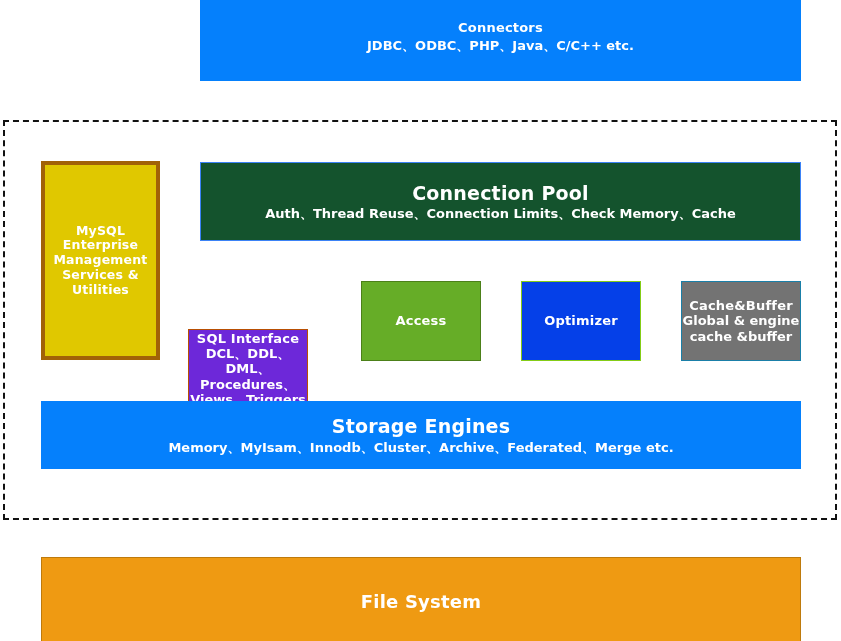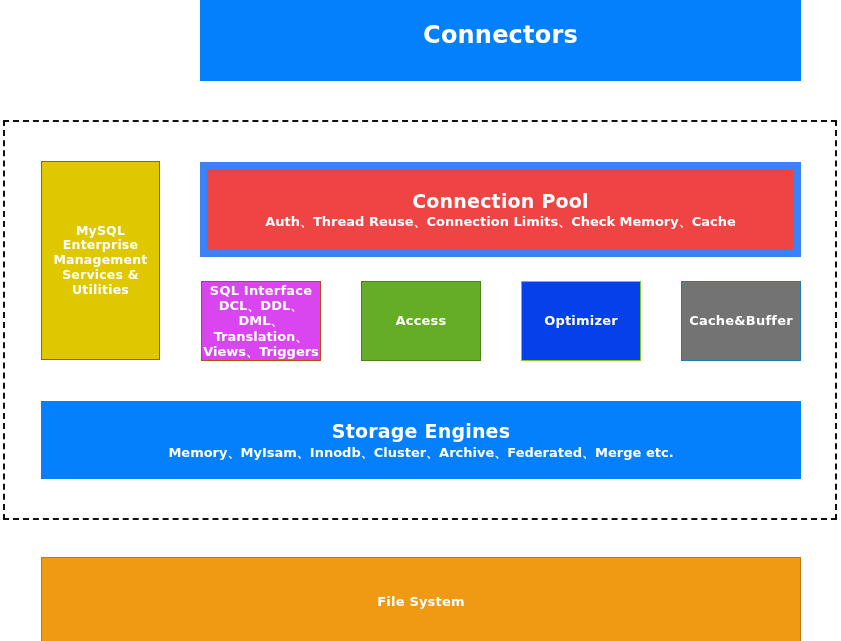--- a/index.html
+++ b/index.html
@@ -36,124 +36,126 @@
   }
 
   
   #connectors {
     left: 200px;
     top: -8px;
     width: 601px;
     height: 89px;
     background: #0580FC;
   }
-  #connectors .title { font-size: 24px; margin-bottom: 2px; }
+  #connectors .title { font-size: 13px; margin-bottom: 2px; }
   #connectors .sub   { font-size: 13px; }
 
   
   #server-container {
     position: absolute;
     left: 3px;
     top: 120px;
     width: 834px;
     height: 400px;
     border: 2px dashed #111111;
     box-sizing: border-box;
   }
 
   
   #enterprise {
     left: 41px;
     top: 161px;
     width: 119px;
     height: 199px;
     background: #E0C800;
-    border: 1px solid #a16207;
+    border: 4px solid #a16207;
   }
   #enterprise .title { font-size: 12.5px; }
 
   
   #connection-pool {
     left: 200px;
     top: 162px;
     width: 601px;
-    height: 95px;
-    background: #ef4444;
-    border: 7px solid #3b82f6;
+    height: 79px;
+    background: #14532d;
+    border: 1px solid #3b82f6;
   }
   #connection-pool .title { font-size: 19px; margin-bottom: 2px; }
   #connection-pool .sub   { font-size: 13px; }
 
   
   .mid {
     top: 281px;
     width: 120px;
     height: 80px;
     font-size: 13px;
   }
-  #sql-interface   { left: 201px; background: #d946ef; border: 1px solid #B84F03; }
+  #sql-interface   { left: 188px; background: #6d28d9; border: 1px solid #B84F03; margin-top: 48px; }
   #parser          { left: 361px; background: #66AD27; border: 1px solid #4C8019; }
   #optimizer       { left: 521px; background: #0540E8; border: 1px solid #84cc16; }
   #cache-buffer    { left: 681px; background: #737373; border: 1px solid #1A7FA8; }
 
   
   #storage-engines {
     left: 41px;
     top: 401px;
     width: 760px;
-    height: 78px;
+    height: 68px;
     background: #0580FC;
   }
   #storage-engines .title { font-size: 19px; margin-bottom: 2px; }
   #storage-engines .sub   { font-size: 13px; }
 
   
   #file-system {
     left: 41px;
     top: 557px;
     width: 760px;
     height: 89px;
     background: #EF9A12;
     border: 1px solid #BE7A0C;
   }
-  #file-system .title { font-size: 13px; text-align: center; }
+  #file-system .title { font-size: 18px; text-align: center; }
 </style>
 </head>
 <body>
 
 <div class="box" id="connectors">
   <div class="title">Connectors</div>
+  <div class="sub">JDBC、ODBC、PHP、Java、C/C++ etc.</div>
 </div>
 
 <div id="server-container"></div>
 
 <div class="box" id="enterprise">
   <div class="title">MySQL Enterprise Management Services &amp; Utilities</div>
 </div>
 
 <div class="box" id="connection-pool">
   <div class="title">Connection Pool</div>
   <div class="sub">Auth、Thread Reuse、Connection Limits、Check Memory、Cache</div>
 </div>
 
 <div class="box mid" id="sql-interface">
   <div class="title">SQL Interface</div>
-  <div class="sub">DCL、DDL、DML、Translation、Views、Triggers</div>
+  <div class="sub">DCL、DDL、DML、Procedures、Views、Triggers</div>
 </div>
 
 <div class="box mid" id="parser">
   <div class="title">Access</div>
 </div>
 
 <div class="box mid" id="optimizer">
   <div class="title">Optimizer</div>
 </div>
 
 <div class="box mid" id="cache-buffer">
   <div class="title">Cache&amp;Buffer</div>
+  <div class="sub">Global &amp; engine cache &amp;buffer</div>
 </div>
 
 <div class="box" id="storage-engines">
   <div class="title">Storage Engines</div>
   <div class="sub">Memory、MyIsam、Innodb、Cluster、Archive、Federated、Merge etc.</div>
 </div>
 
 <div class="box" id="file-system">
   <div class="title">File System</div>
 </div>

